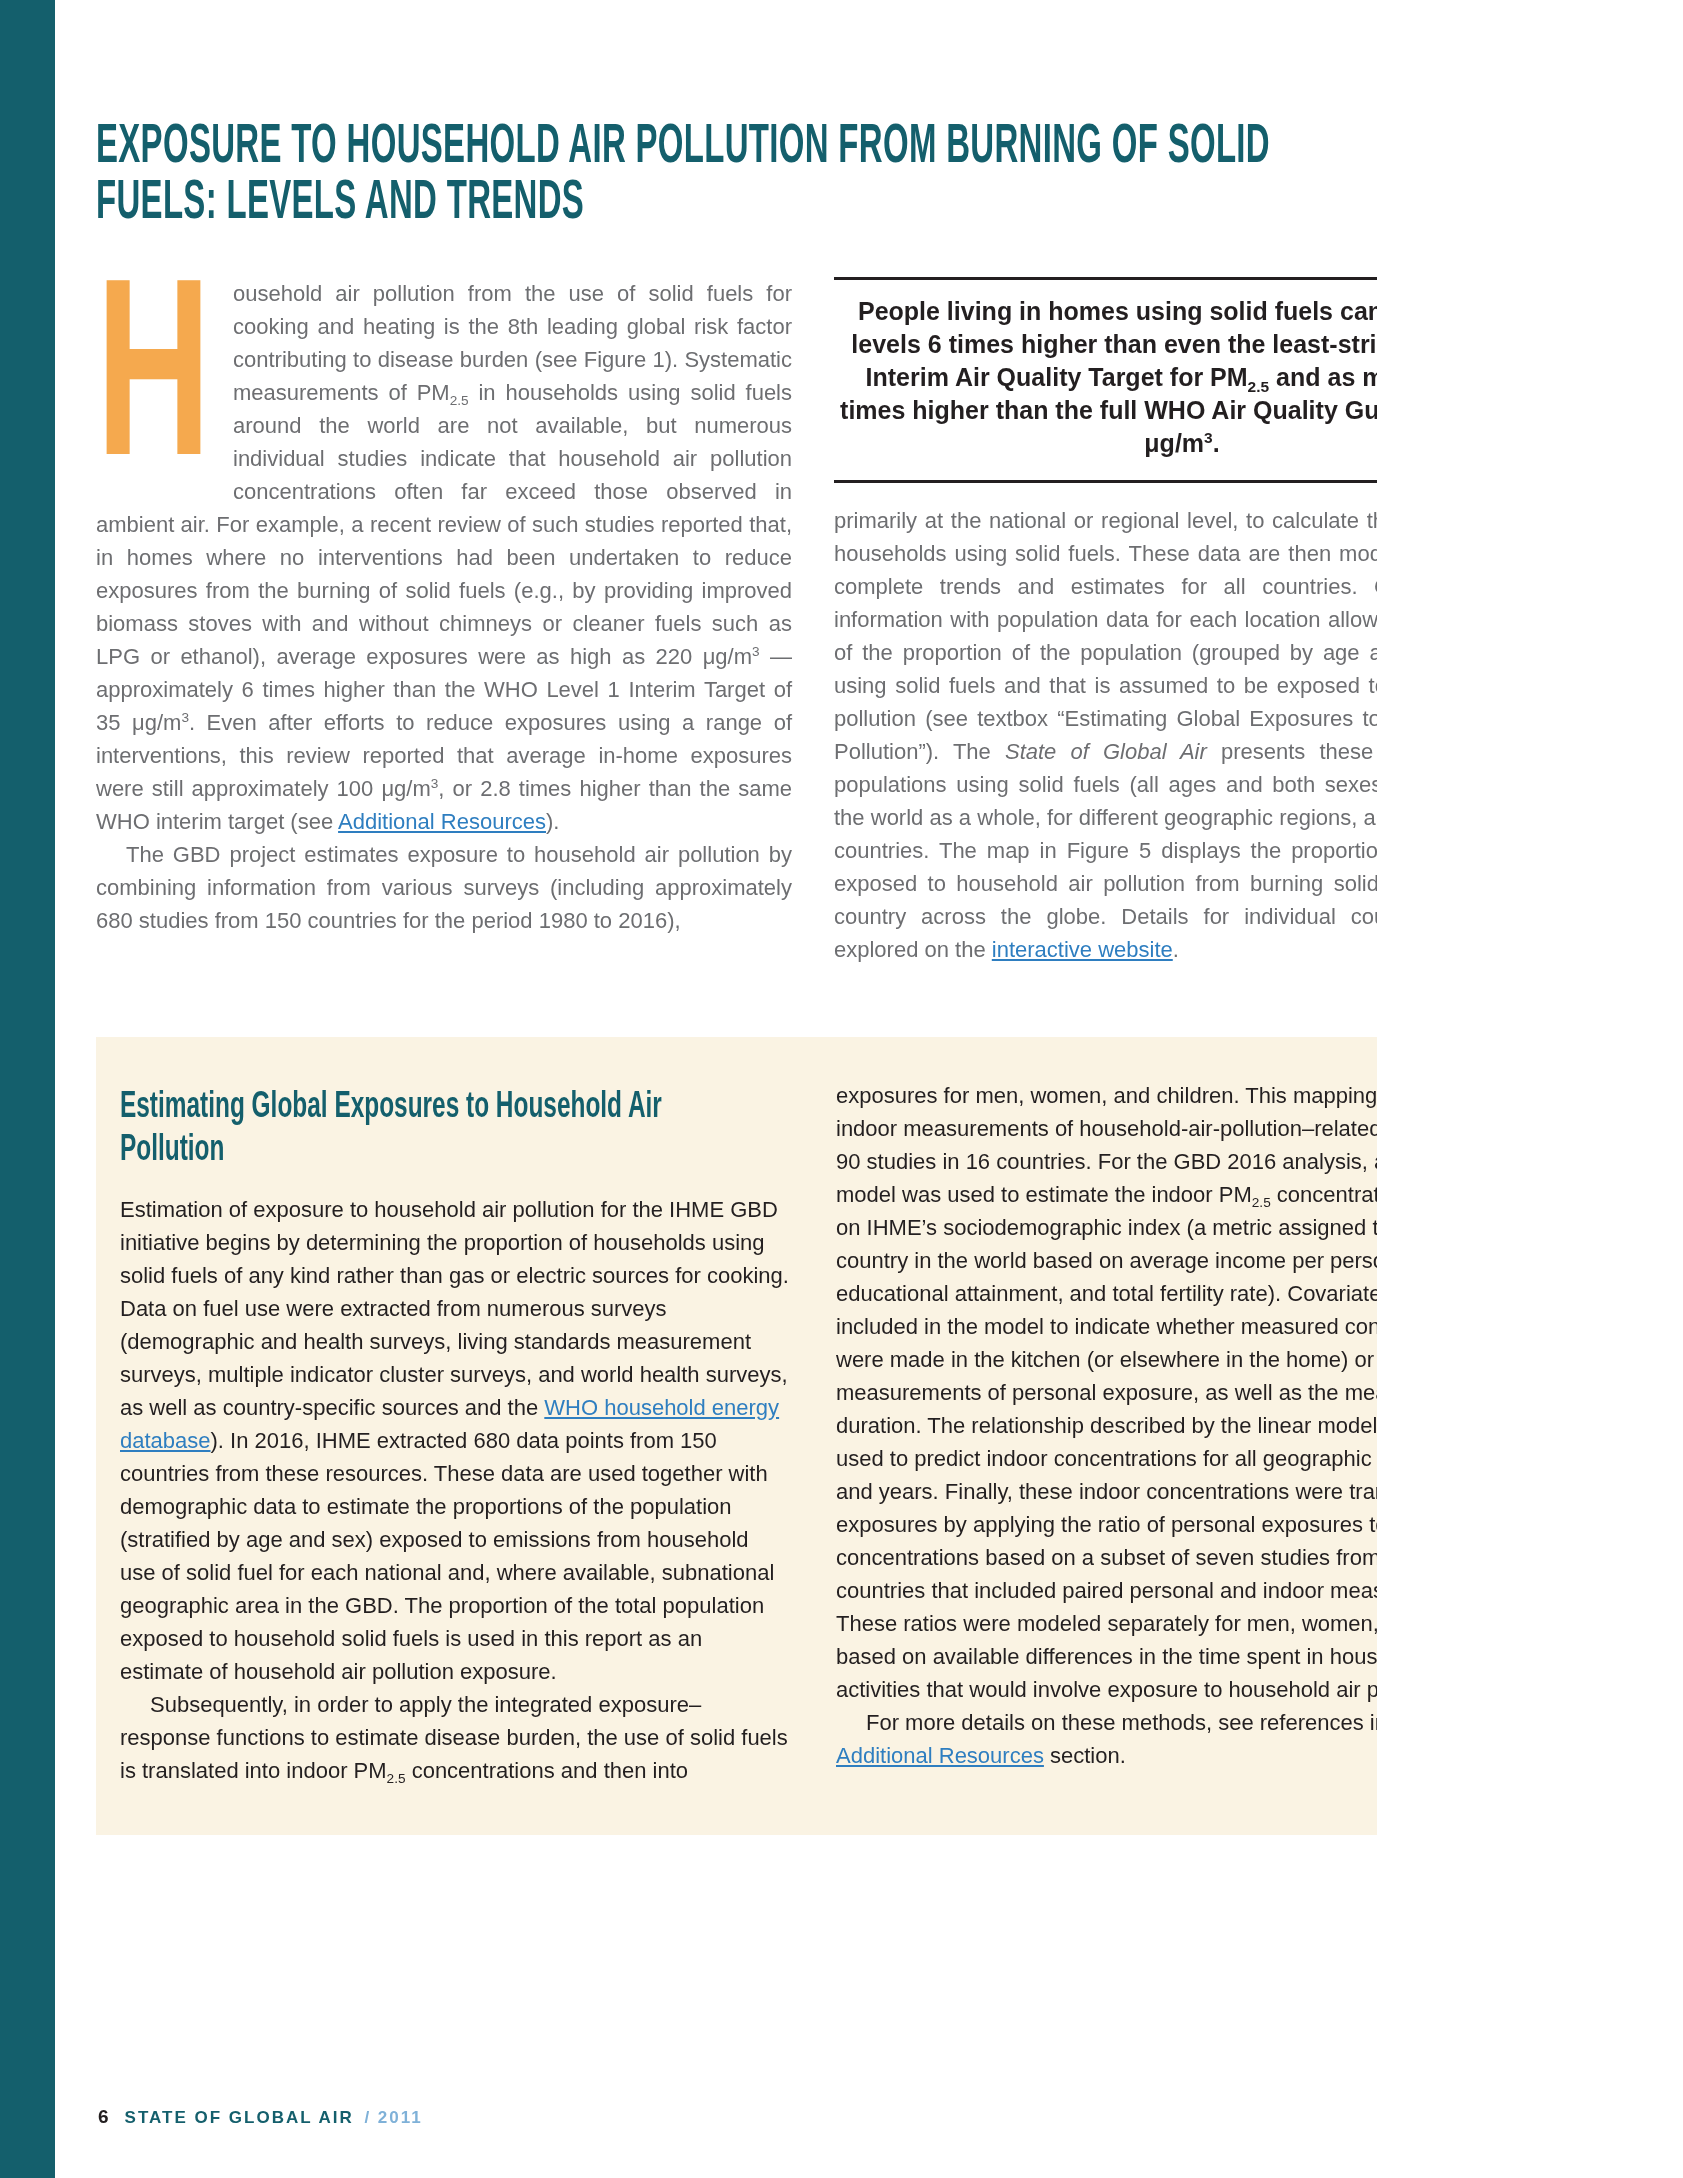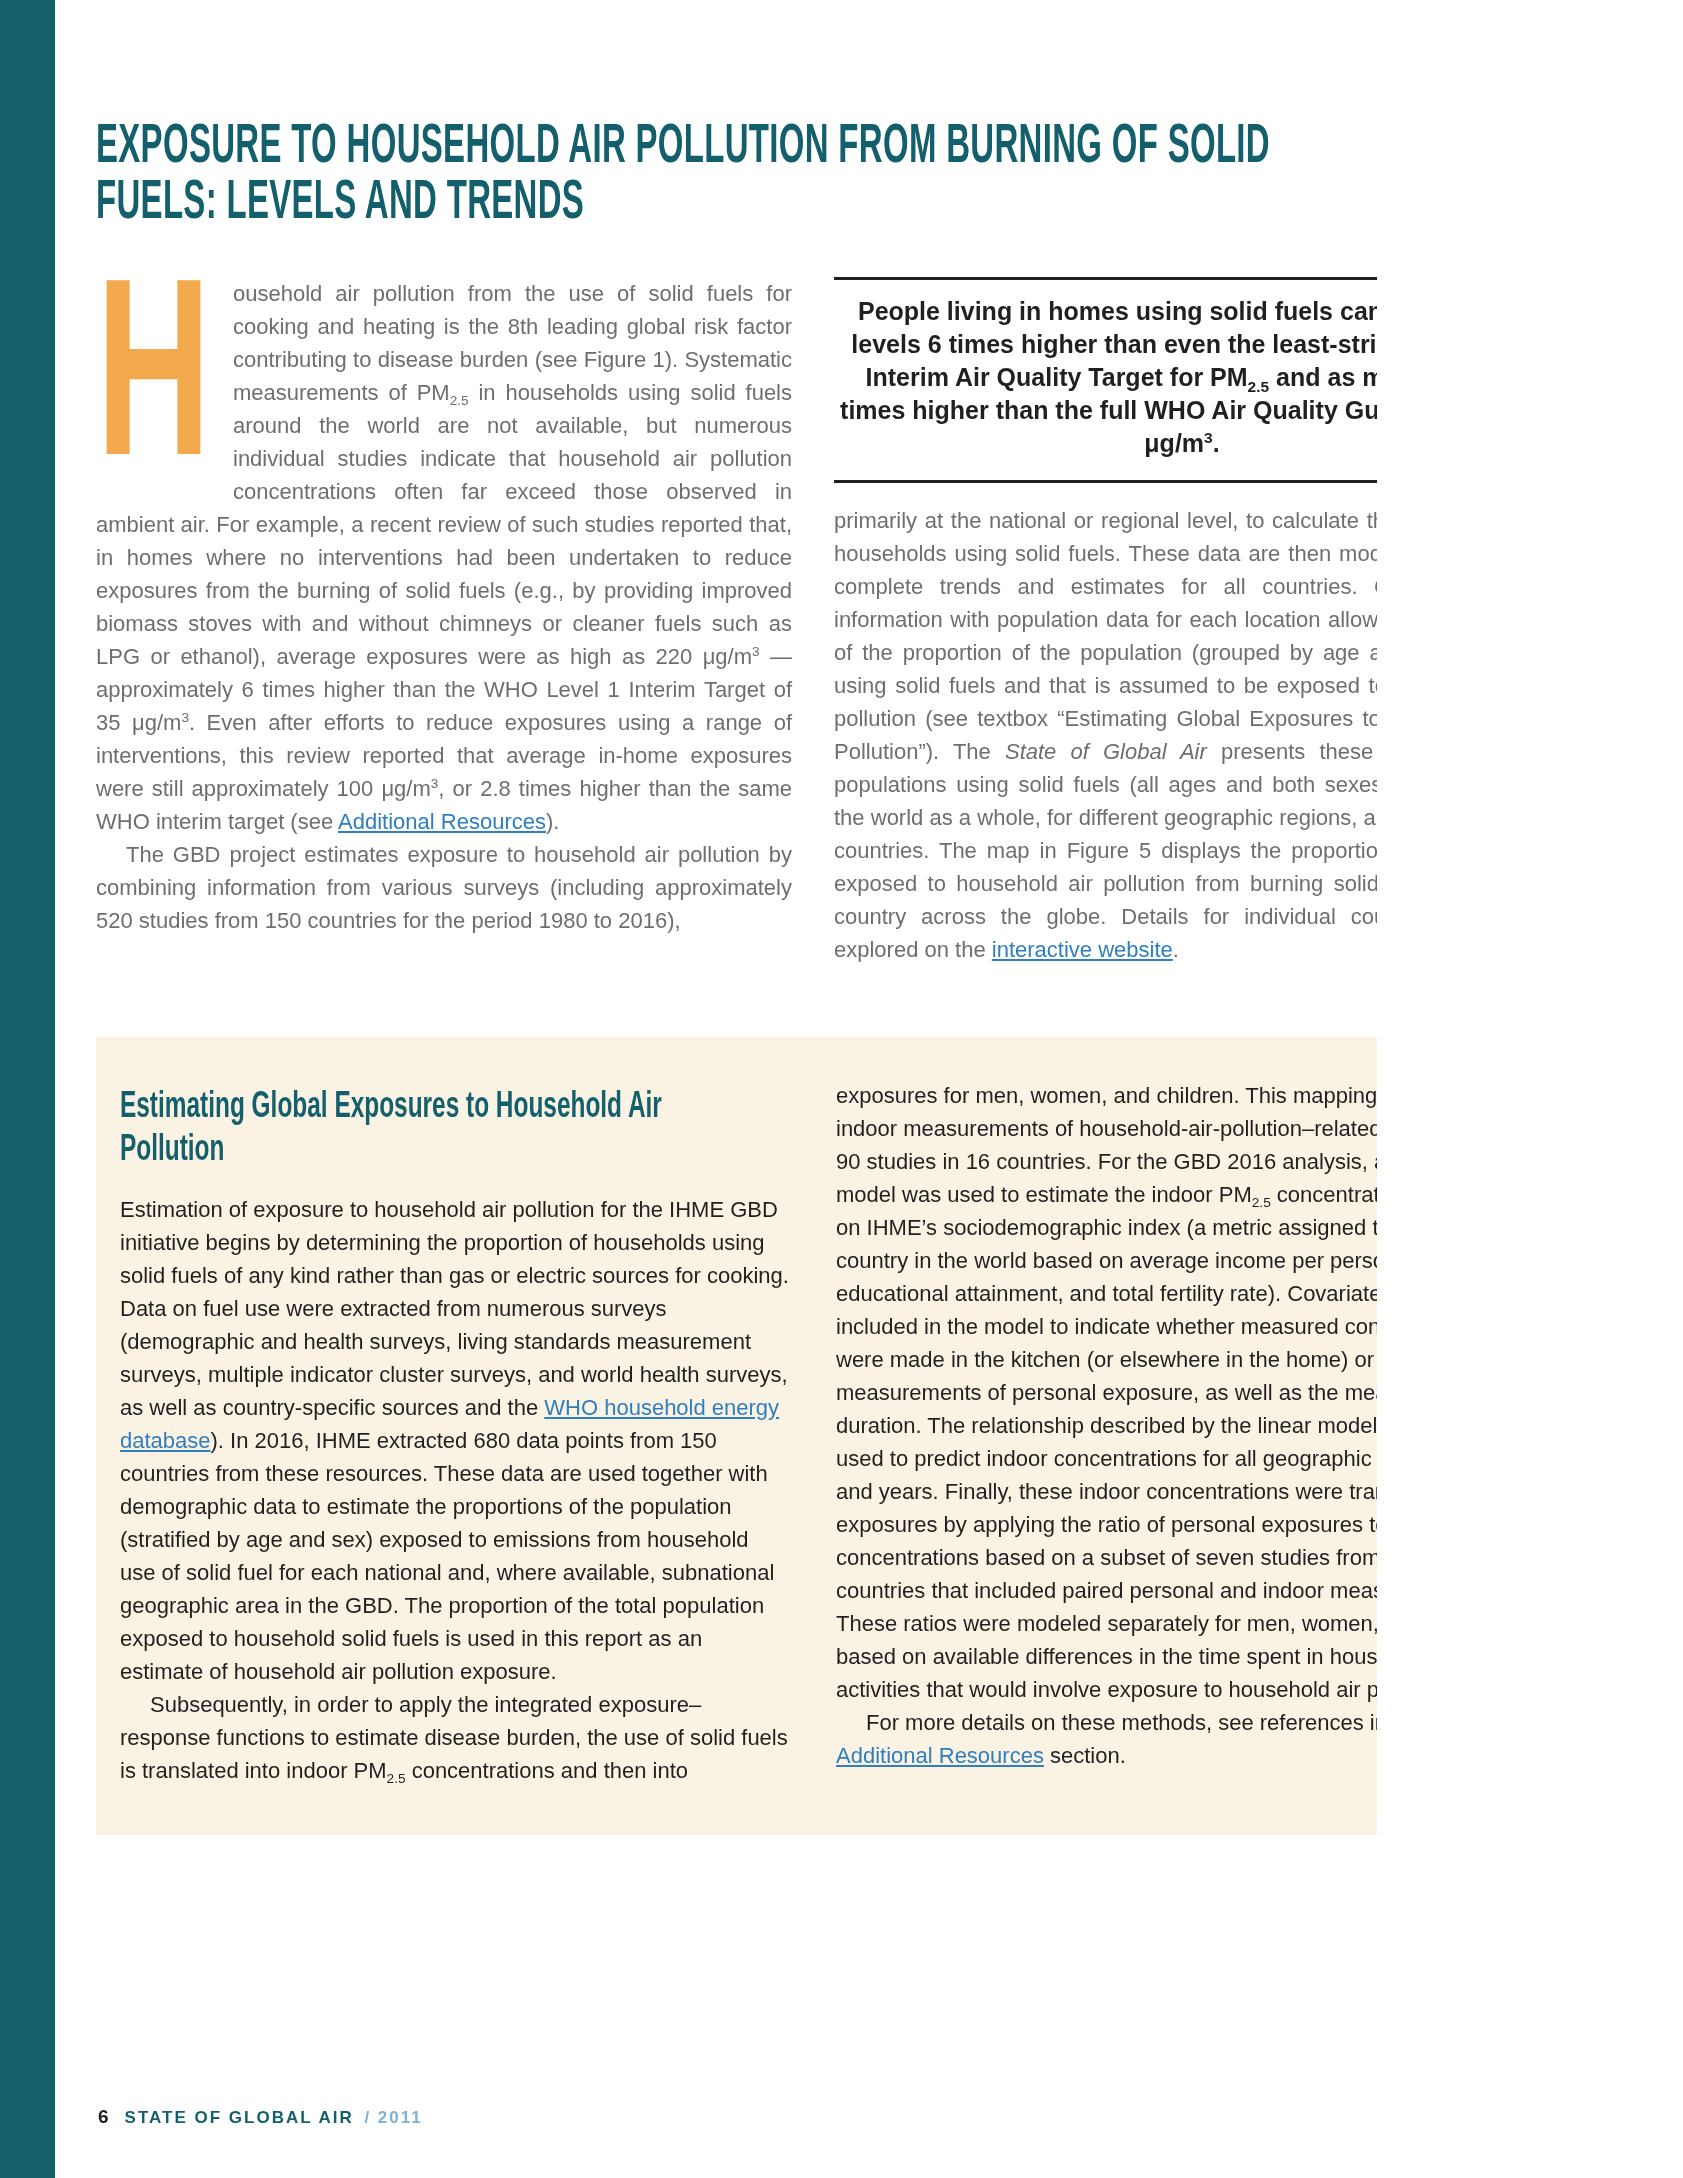--- a/index.html
+++ b/index.html
@@ -66,21 +66,21 @@
       <span class="tline">FUELS: LEVELS AND TRENDS</span>
     </h1>
 
     <div class="columns">
       <div class="col">
         <p class="para">
           <span class="dropcap">
               <span class="g">H</span>
             </span><span>ousehold air pollution from the use of solid fuels for cooking and heating is the 8th leading global risk factor contributing to disease burden (see Figure 1). Systematic measurements of PM<sub>2.5</sub> in households using solid fuels around the world are not available, but numerous individual studies indicate that household air pollution concentrations often far exceed those observed in ambient air. For example, a recent review of such studies reported that, in homes where no interventions had been undertaken to reduce exposures from the burning of solid fuels (e.g., by providing improved biomass stoves with and without chimneys or cleaner fuels such as LPG or ethanol), average exposures were as high as 220 μg/m<sup>3</sup> — approximately 6 times higher than the WHO Level 1 Interim Target of 35 μg/m<sup>3</sup>. Even after efforts to reduce exposures using a range of interventions, this review reported that average in-home exposures were still approximately 100 μg/m<sup>3</sup>, or 2.8 times higher than the same WHO interim target (see <a class="link" href="#">Additional Resources</a>).</span>
         </p>
-        <p class="para indent">The GBD project estimates exposure to household air pollution by combining information from various surveys (including approximately 520 studies from 150 countries for the period 1980 to 2016),</p>
+        <p class="para indent">The GBD project estimates exposure to household air pollution by combining information from various surveys (including approximately 680 studies from 150 countries for the period 1980 to 2016),</p>
       </div>
 
       <div class="col">
         <div class="callout">People living in homes using solid fuels can face PM<sub>2.5</sub> levels 6 times higher than even the least-stringent WHO Interim Air Quality Target for PM<sub>2.5</sub> and as much as 20 times higher than the full WHO Air Quality Guideline of 10 μg/m<sup>3</sup>.</div>
         <p class="para">primarily at the national or regional level, to calculate the proportion of households using solid fuels. These data are then modeled to provide complete trends and estimates for all countries. Combining this information with population data for each location allows for estimation of the proportion of the population (grouped by age and sex) that is using solid fuels and that is assumed to be exposed to household air pollution (see textbox “Estimating Global Exposures to Household Air Pollution”). The <em>State of Global Air</em> presents these proportions of populations using solid fuels (all ages and both sexes combined) for the world as a whole, for different geographic regions, and for individual countries. The map in Figure 5 displays the proportion of population exposed to household air pollution from burning solid fuels for each country across the globe. Details for individual countries can be explored on the <a class="link" href="#">interactive website</a>.</p>
       </div>
     </div>
 
     <section class="textbox">
       <div class="columns2">

